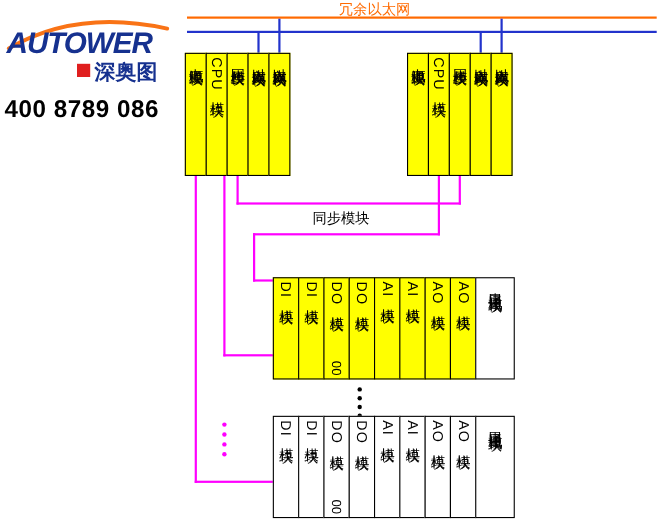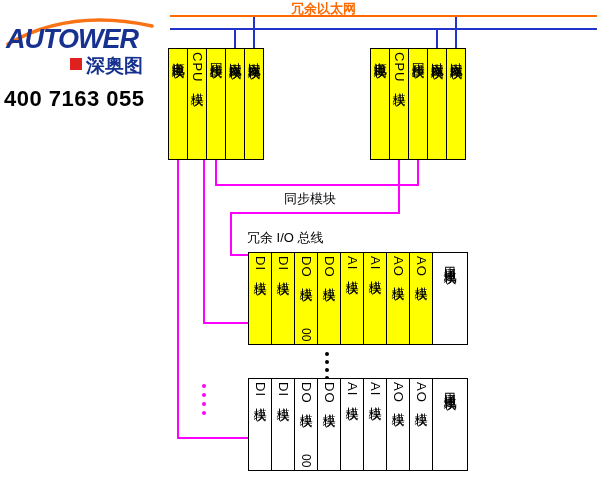--- a/index.html
+++ b/index.html
@@ -49,23 +49,23 @@
 <body>
 
 <div class="canvas">
 
   <svg class="logo-arc" width="156" height="34" viewBox="0 0 156 34">
     <path d="M4,30 Q66,-6 148,12" fill="none" stroke="#f97316" stroke-width="3.5" stroke-linecap="round"></path>
   </svg>
   <div class="brand">AUTOWER</div>
   <div class="seal"></div>
   <div class="brand-cn">深奥图</div>
-  <div class="phone">400 7163 055</div>
+  <div class="phone">400 8789 086</div>
 
-  <div class="lbl net" style="left:291px; top:0;font-weight:bold;">冗余以太网</div>
+  <div class="lbl net" style="left:308px; top:0;">冗余以太网</div>
   <div class="hline orange" style="left:170px; top:15px; width:427px;"></div>
   <div class="hline blue" style="left:170px; top:28px; width:427px;"></div>
 
   <div class="vline blue" style="left:234px; top:30px; height:18px;"></div>
   <div class="vline blue" style="left:253px; top:17px; height:31px;"></div>
   <div class="vline blue" style="left:436px; top:30px; height:18px;"></div>
   <div class="vline blue" style="left:455px; top:17px; height:31px;"></div>
 
   <div class="rack" style="left:168px; top:48px;">
     <div class="mod cmod">
@@ -110,21 +110,20 @@
 
   <div class="vline magenta" style="left:177px; top:160px; height:279px;"></div>
   <div class="hline magenta" style="left:177px; top:437px; width:73px;"></div>
   <div class="vline magenta" style="left:203px; top:160px; height:164px;"></div>
   <div class="hline magenta" style="left:203px; top:322px; width:47px;"></div>
   <div class="vline magenta" style="left:398px; top:160px; height:54px;"></div>
   <div class="hline magenta" style="left:230px; top:212px; width:170px;"></div>
   <div class="vline magenta" style="left:230px; top:212px; height:44px;"></div>
   <div class="hline magenta" style="left:230px; top:254px; width:20px;"></div>
 
-  <div class="lbl" style="left:247px; top:229px;">冗余 I/O 总线</div>
 
   <div class="rack" style="left:248px; top:252px;">
     <div class="mod imod">
         <span class="vtext">DI模块</span>
       </div>
     <div class="mod imod">
         <span class="vtext">DI模块</span>
       </div>
     <div class="mod imod">
       <span class="vtext">DO模块</span>

